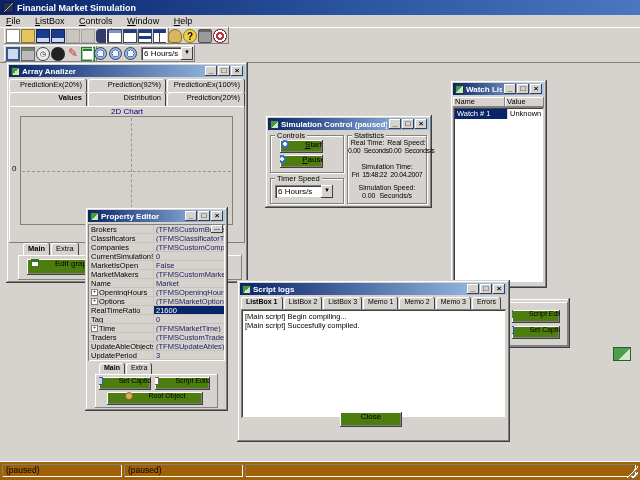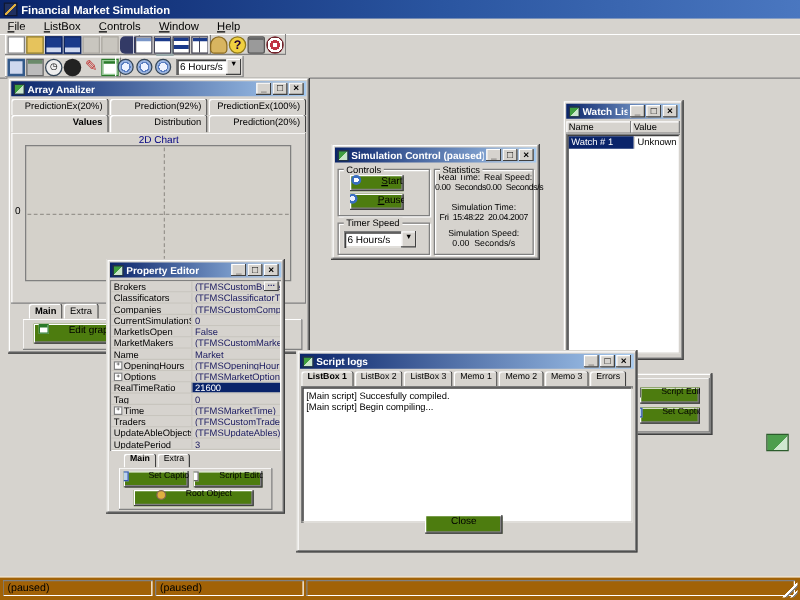--- a/index.html
+++ b/index.html
@@ -279,22 +279,22 @@
   <div class="abs tabrow" style="left:4px;top:17px;width:265px;height:12px;gap:1px;font-size:7px">
     <span class="tab active" style="font-size:7px">ListBox 1</span>
     <span class="tab" style="font-size:7px">ListBox 2</span>
     <span class="tab" style="font-size:7px">ListBox 3</span>
     <span class="tab" style="font-size:7px">Memo 1</span>
     <span class="tab" style="font-size:7px">Memo 2</span>
     <span class="tab" style="font-size:7px">Memo 3</span>
     <span class="tab" style="font-size:7px">Errors</span>
   </div>
   <div class="abs sunken-white" style="left:4px;top:29px;width:265px;height:109px;padding:3px 4px;font-size:7.5px;line-height:9px">
+    <div>[Main script] Begin compiling...</div>
     <div>[Main script] Succesfully compiled.</div>
-    <div>[Main script] Begin compiling...</div>
   </div>
   <div class="btn abs" style="left:103px;top:132px;width:62px;height:15px">
     <span>Close</span>
   </div>
 </div>
 
 <div class="win" style="left:85px;top:207px;width:143px;height:204px;z-index:6">
   <div class="tbar">
     <span class="wicon"></span>
     <span class="ttl">Property Editor</span>

